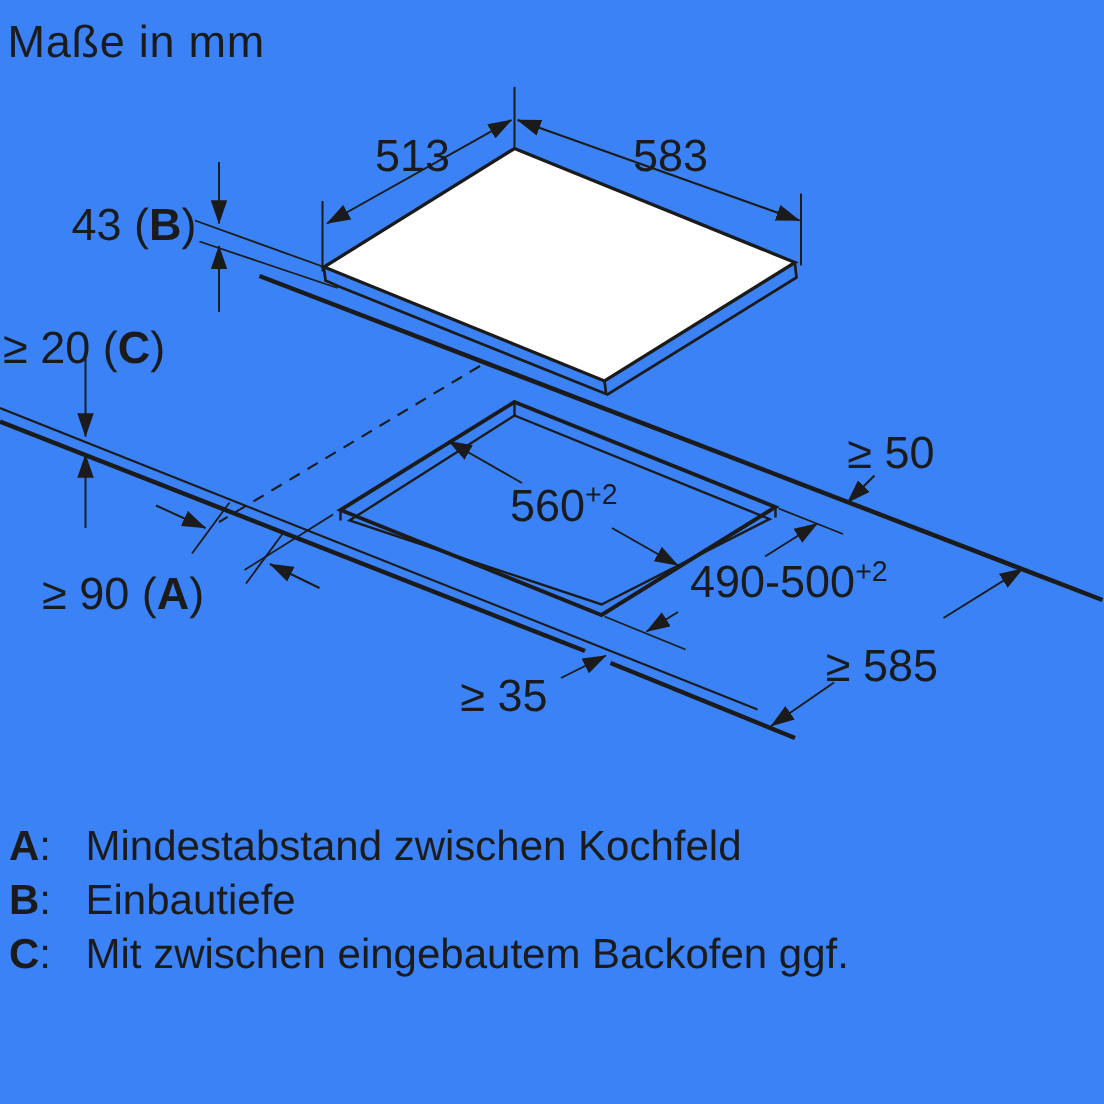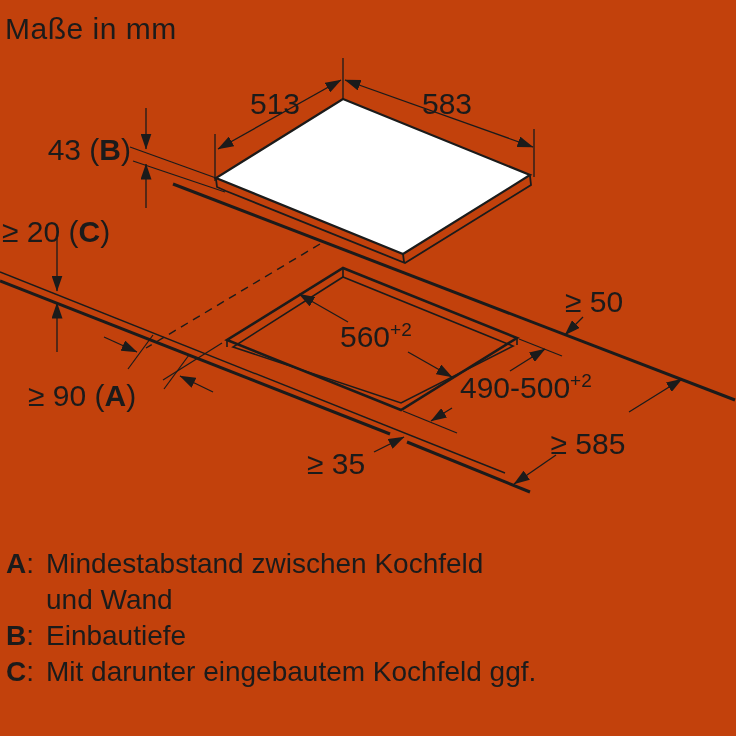--- a/index.html
+++ b/index.html
@@ -1,27 +1,27 @@
 <!DOCTYPE html>
 <html><head>
 <meta charset="utf-8">
 <style>
   html,body{margin:0;padding:0;background:#ffffff;}
-  .page{position:relative;width:736px;height:736px;background:#c2410c;overflow:hidden;
+  .page{position:relative;width:736px;height:736px;background:#3b82f6;overflow:hidden;
         font-family:"Liberation Sans",sans-serif;color:#1b1b1b;}
   .title{position:absolute;left:5px;top:12px;font-size:30px;letter-spacing:0.5px;}
   svg{position:absolute;left:0;top:0;}
   svg text{font-family:"Liberation Sans",sans-serif;font-size:30px;fill:#1b1b1b;}
   svg .sup{font-size:19px;}
   svg .bold{font-weight:bold;}
   .legend{position:absolute;left:6px;top:546px;font-size:28px;line-height:36px;width:720px;}
   .legend-row{display:flex;align-items:flex-start;}
   .legend-key{flex:0 0 40px;}
   .legend-key b{font-weight:bold;}
-  .legend-text{flex:1 1 auto;}
+  .legend-text{flex:1 1 auto;margin-left:11px;}
 </style>
 </head>
 <body>
 
 <div class="page">
 
   <div class="title">Maße in mm</div>
 
   <svg width="736" height="736" viewBox="0 0 736 736">
     <defs>
@@ -123,30 +123,29 @@
       <line x1="213" y1="392" x2="180" y2="376" stroke="#1b1b1b" stroke-width="1.3" marker-end="url(#arr)"></line>
       <text x="28" y="406" text-anchor="start"><tspan>≥ 90 (</tspan><tspan class="bold">A</tspan><tspan>)</tspan></text>
     </g>
   </svg>
 
   <div class="legend">
     <div class="legend-row">
       <div class="legend-key"><b>A</b><span>:</span></div>
       <div class="legend-text">
         <div>Mindestabstand zwischen Kochfeld</div>
-        <div>und Wand</div>
       </div>
     </div>
     <div class="legend-row">
       <div class="legend-key"><b>B</b><span>:</span></div>
       <div class="legend-text">
         <div>Einbautiefe</div>
       </div>
     </div>
     <div class="legend-row">
       <div class="legend-key"><b>C</b><span>:</span></div>
       <div class="legend-text">
-        <div>Mit darunter eingebautem Kochfeld ggf.</div>
+        <div>Mit zwischen eingebautem Backofen ggf.</div>
       </div>
     </div>
   </div>
 
 </div>
 
 </body></html>

